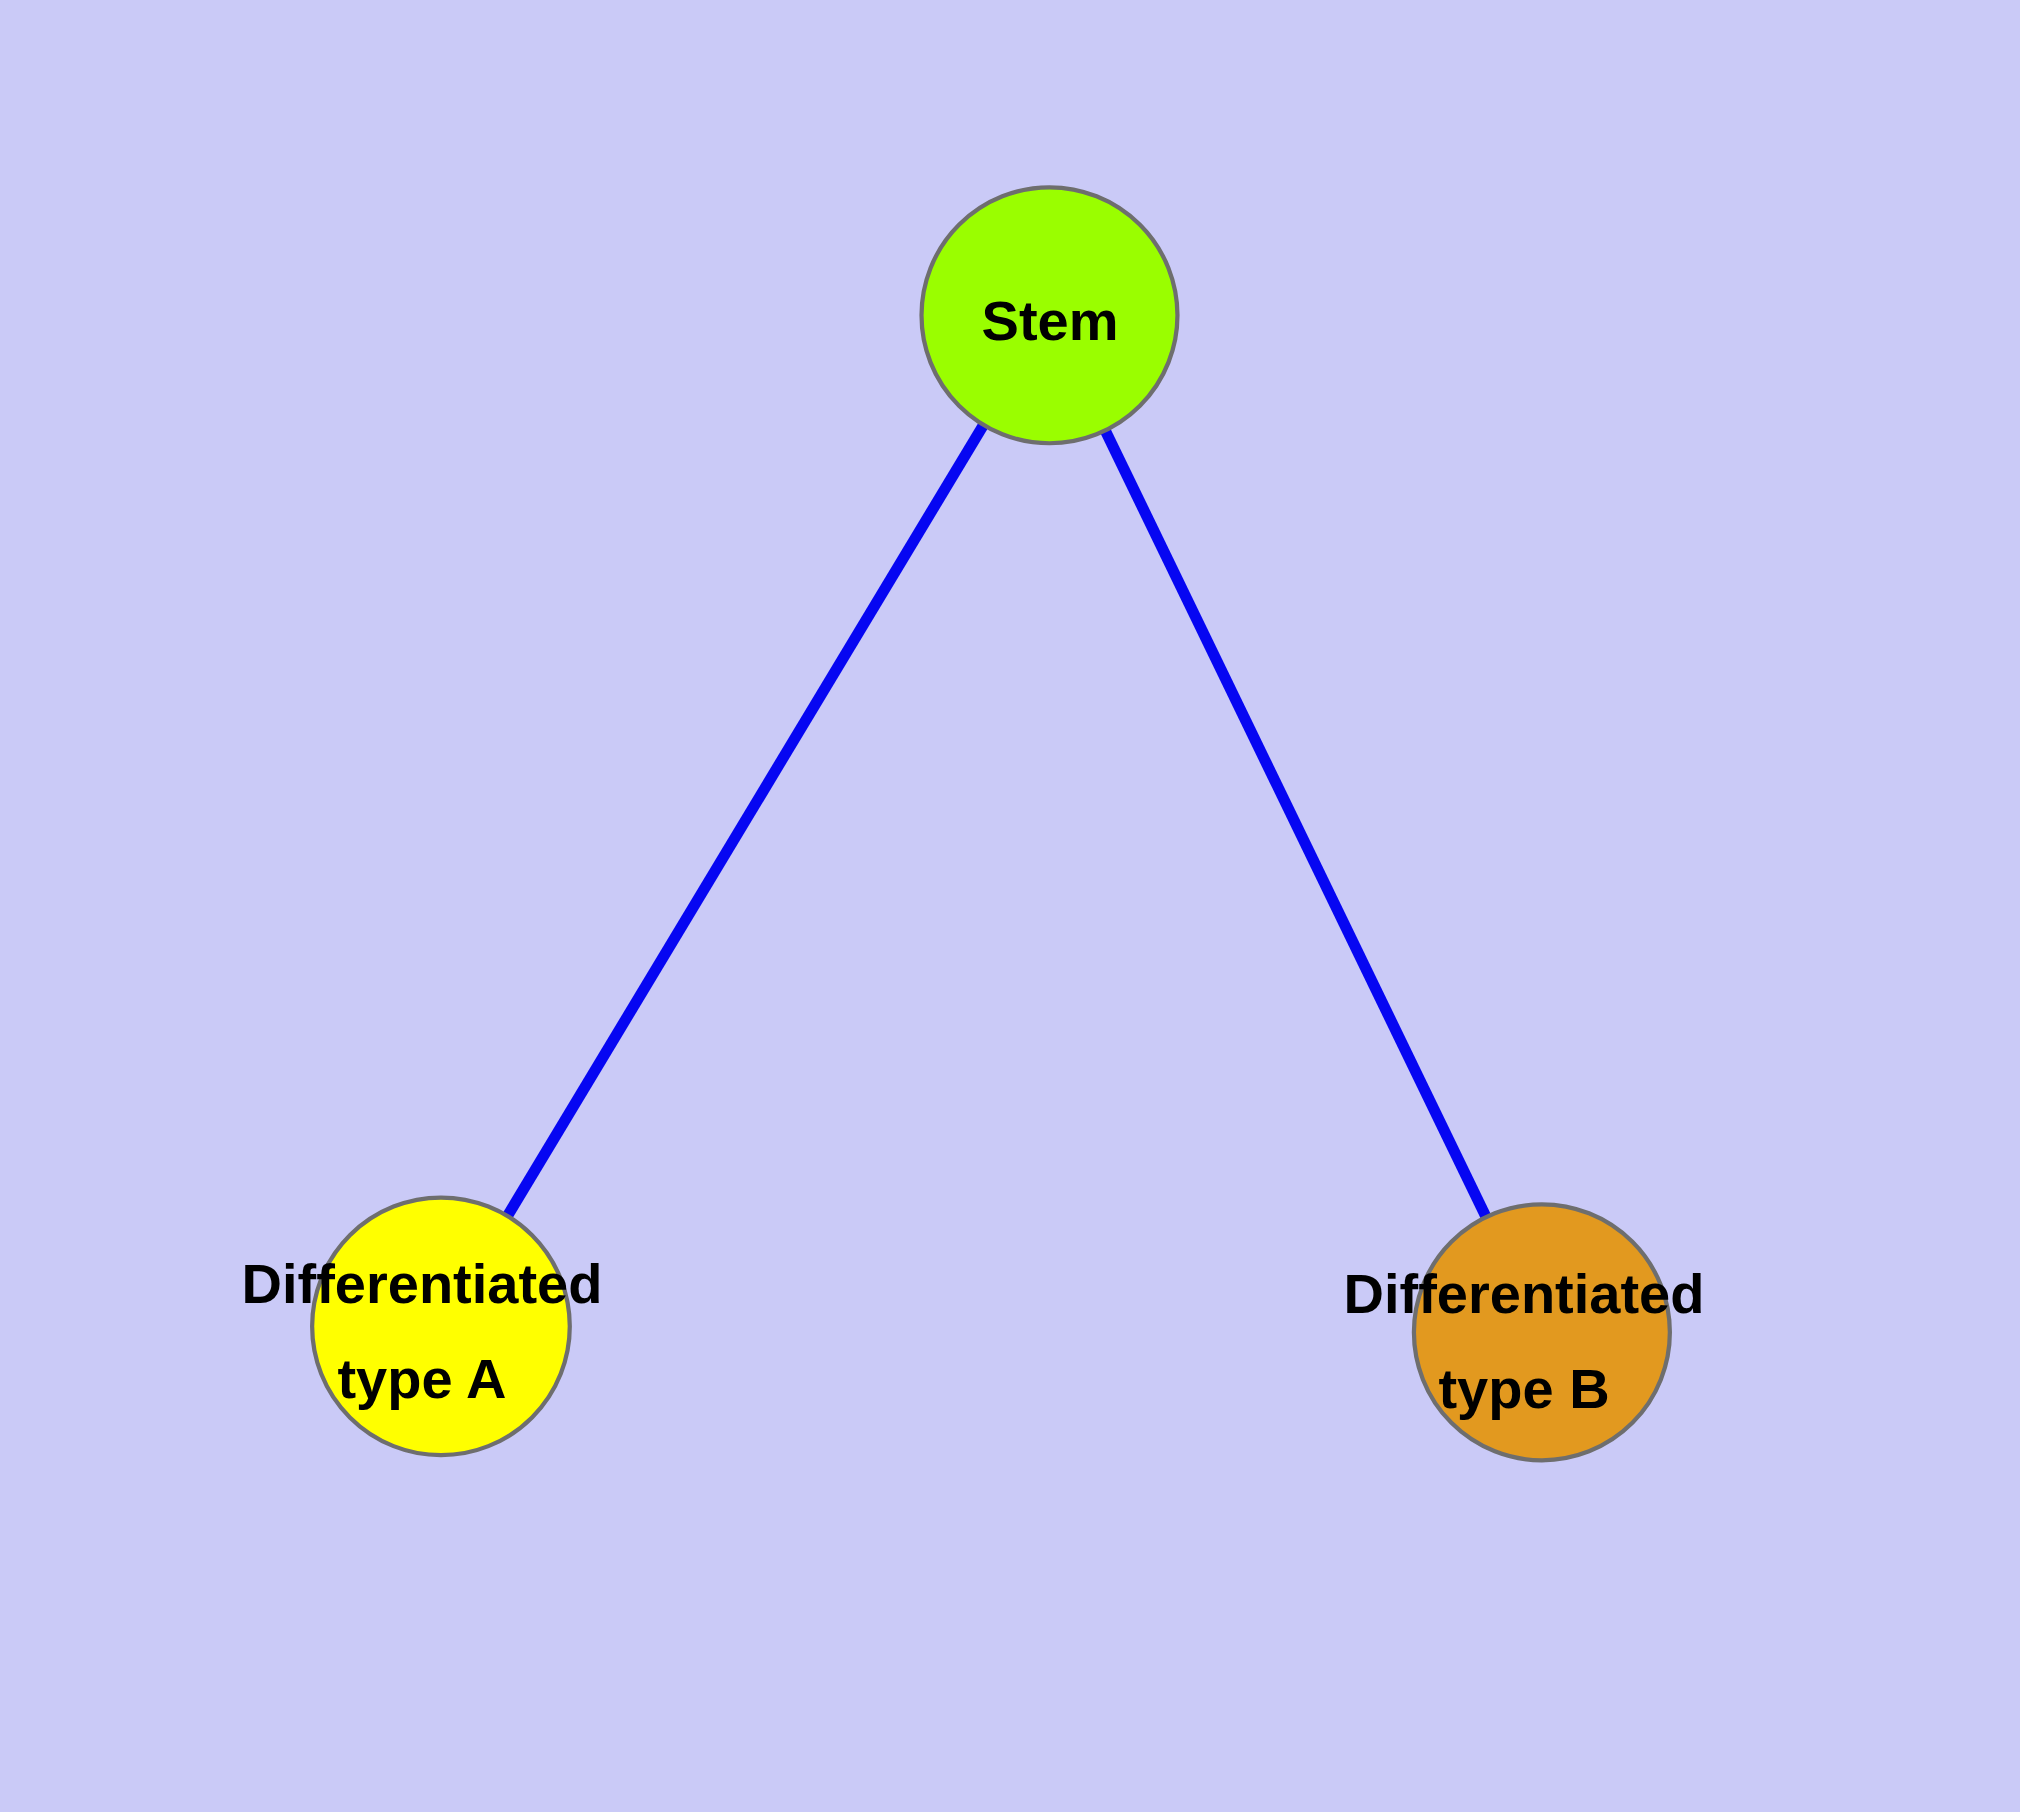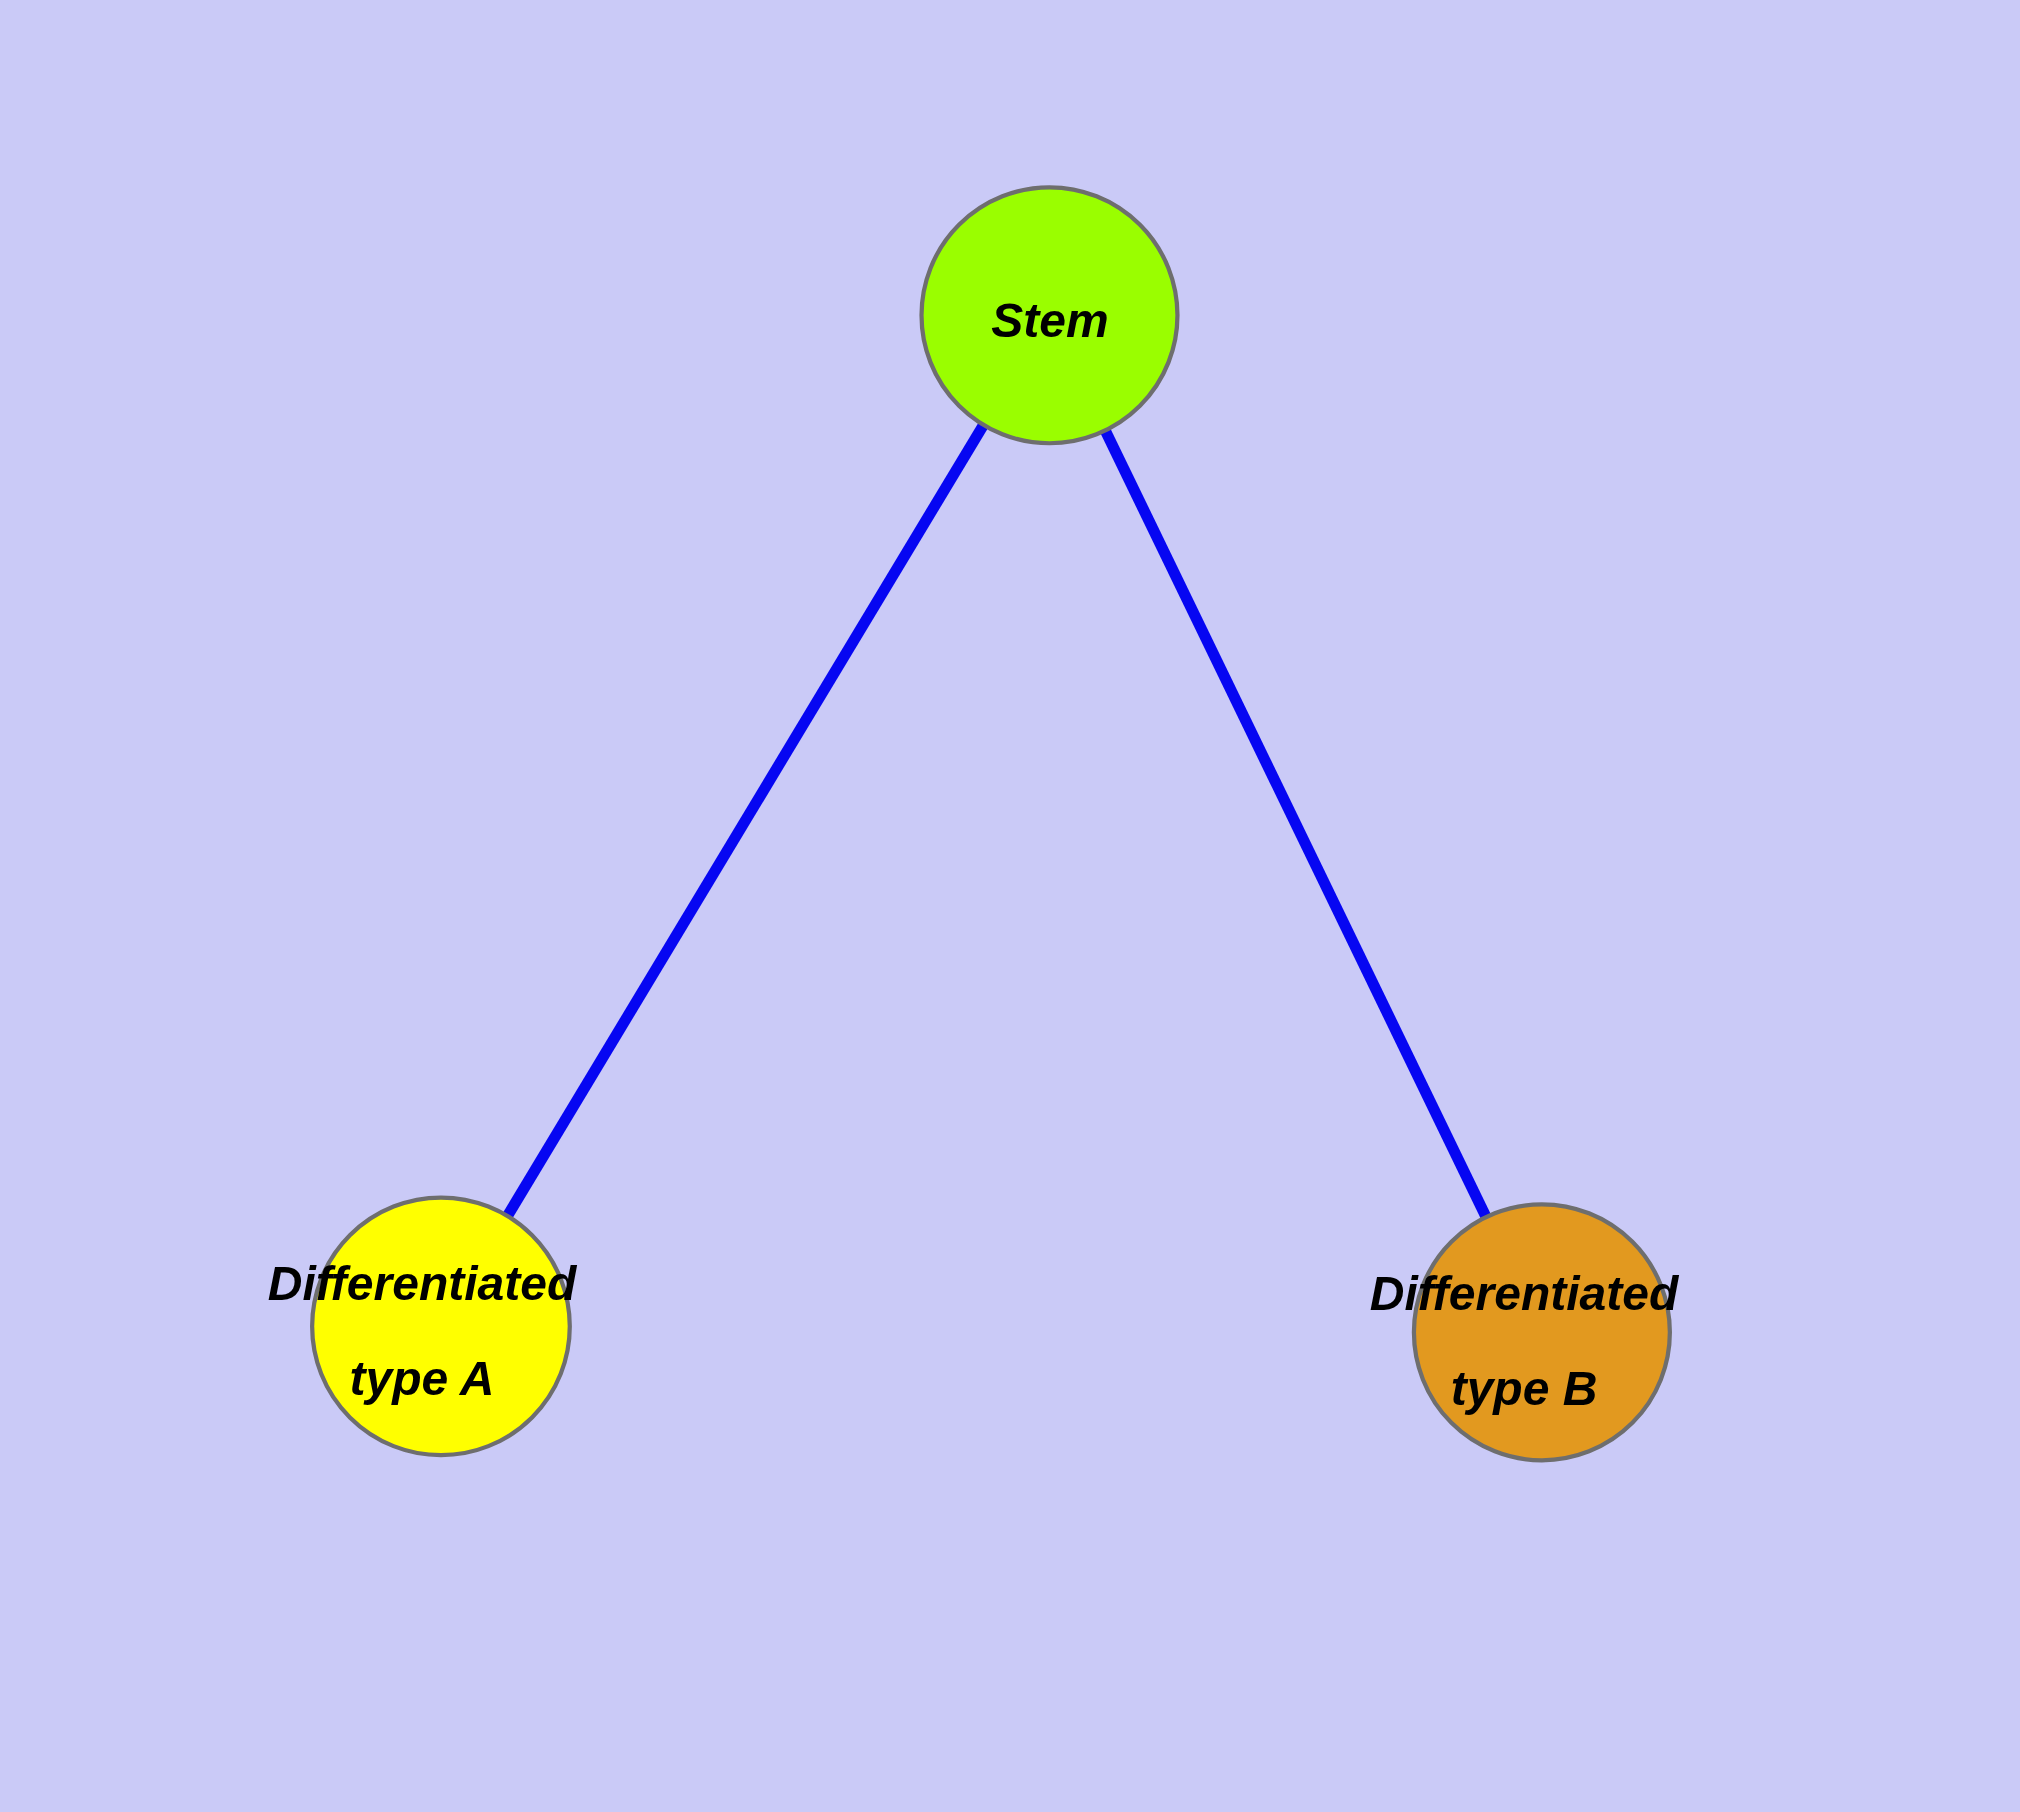--- a/index.html
+++ b/index.html
@@ -21,28 +21,27 @@
   .edge {
     fill: none;
     stroke-width: 13;
   }
   .node-circle {
     stroke-width: 5;
   }
   .node-label {
     position: absolute;
     transform: translate(-50%, -50%);
-    font-size: 48px;
+    font-size: 56px;
     line-height: 95px;
     font-weight: 700;
     color: #000000;
     text-align: center;
     white-space: pre-line;
     pointer-events: none;
-    font-style: italic;
   }
 </style>
 </head>
 <body>
 
 <div id="canvas" style="background-color: rgb(202, 202, 247);">
 
   <svg id="graph-svg" width="2021" height="1812" viewBox="0 0 2384 2138">
 
     <line class="edge" x1="1238" y1="372" x2="520" y2="1565" stroke="#0606F2"></line>

